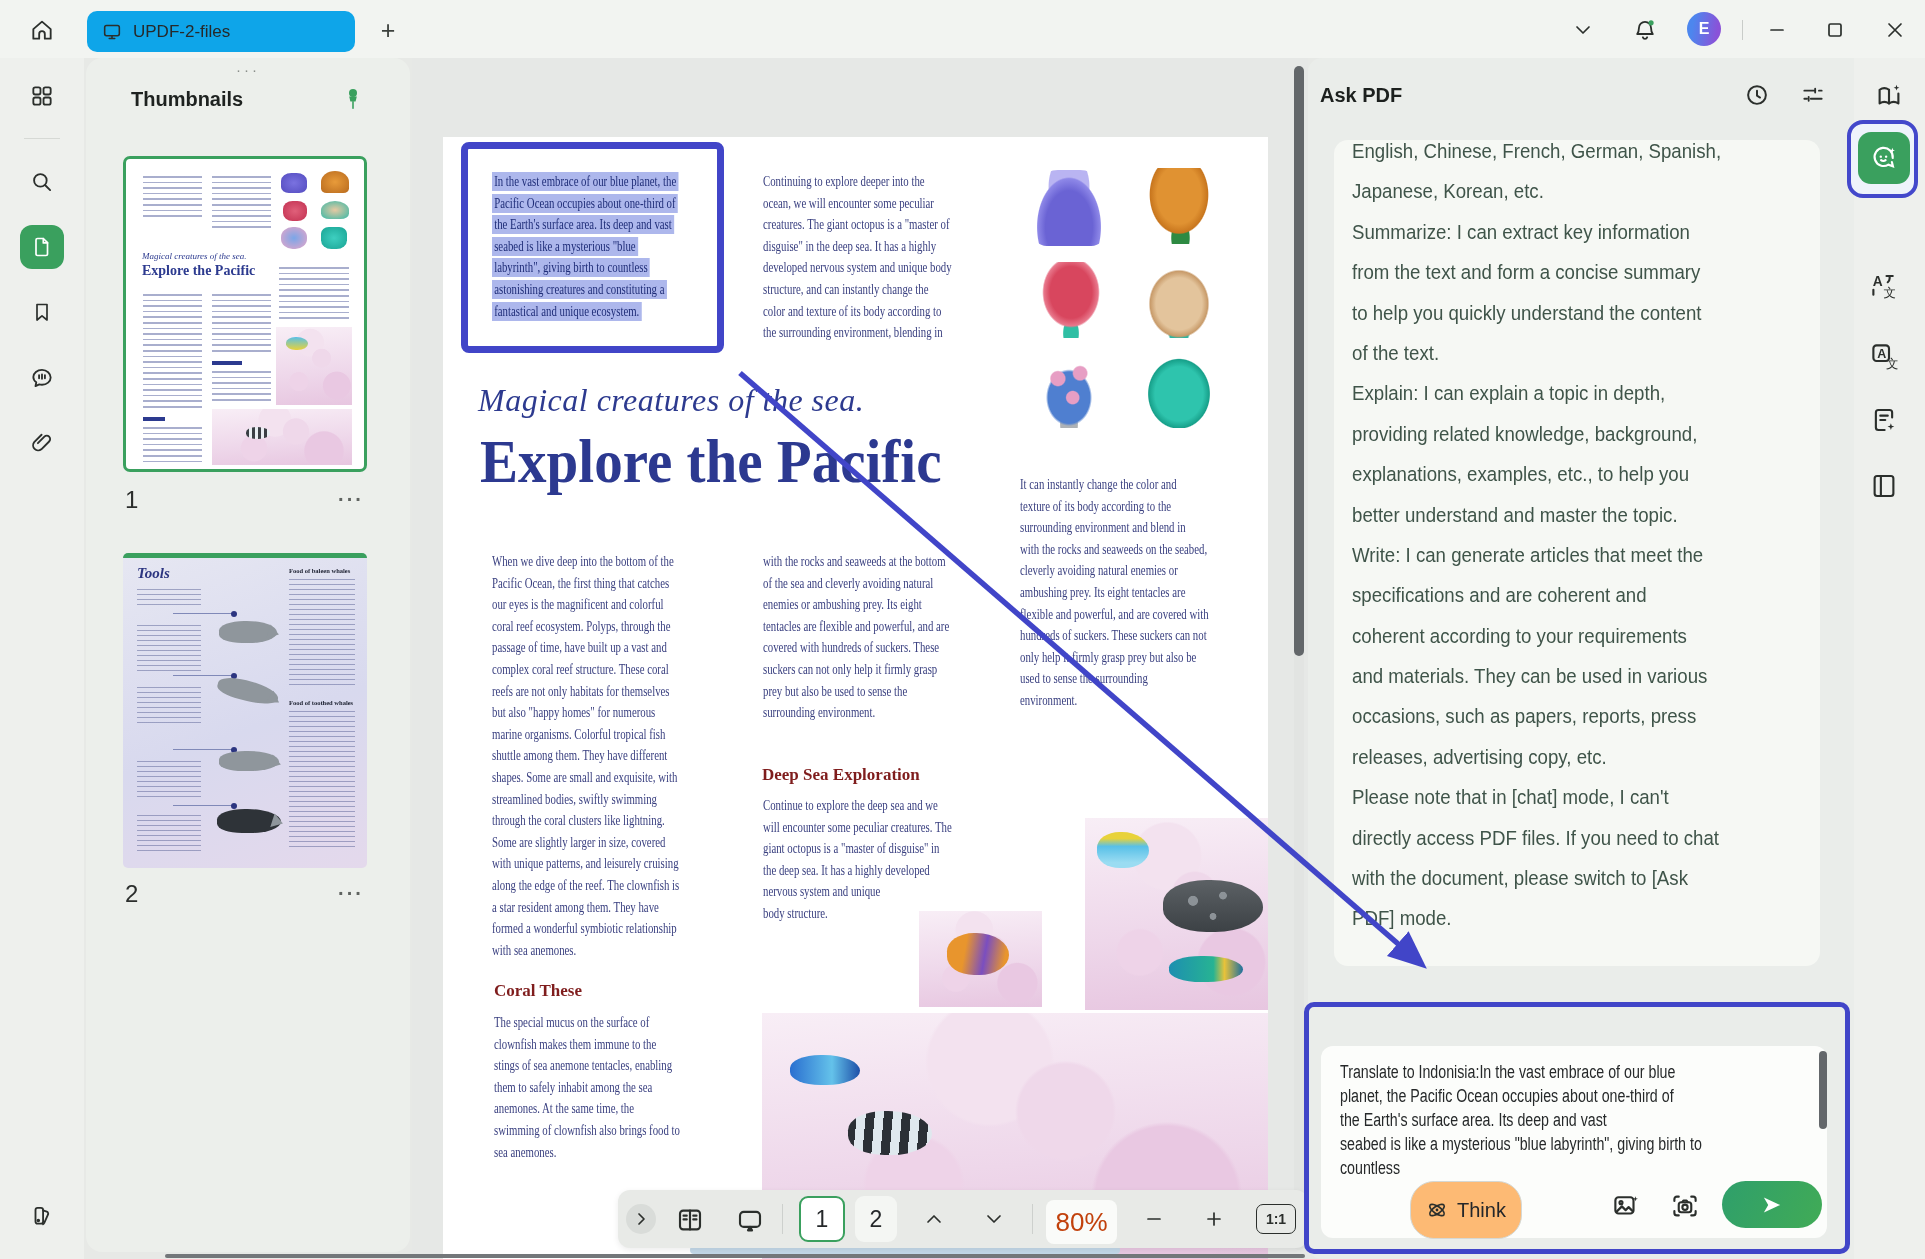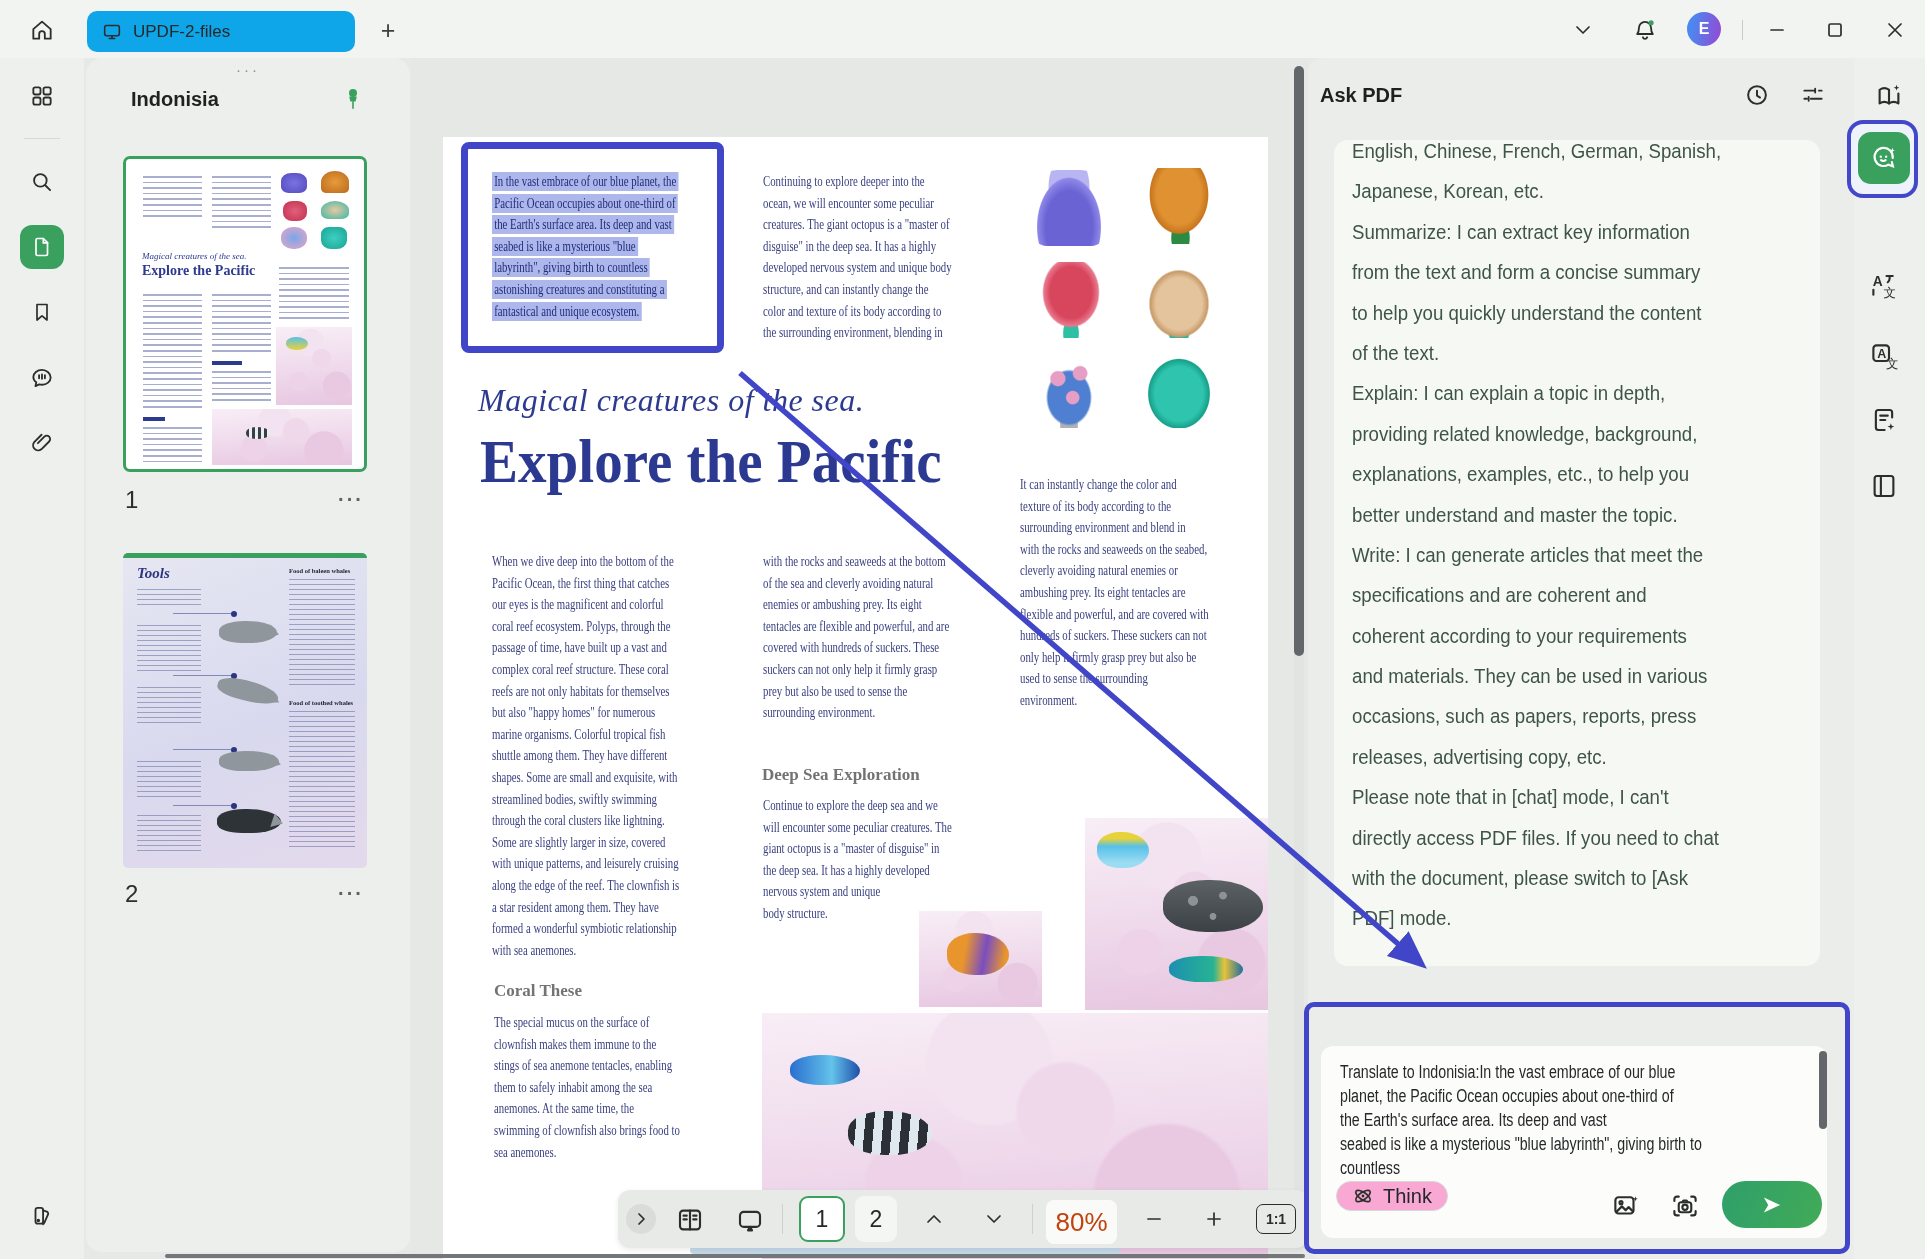--- a/index.html
+++ b/index.html
@@ -45,21 +45,21 @@
   .select-active { background:#3aa05e; border-radius:12px; }
   .glyph-tool { font-family:"Liberation Serif",serif; color:#2b2f2c; }
   .ai-btn { background:linear-gradient(140deg,#a9c6f8 0%,#5572ee 48%,#3fc0ec 100%); border-radius:12px; }
   .ai-glow { background:#ccd9f7; border-radius:14px; }
 
   
   .viewer { left:412px; top:58px; width:896px; height:1201px; background:#e6e8e6; }
   .pdf-page { left:443px; top:137px; width:825px; height:1122px; background:#ffffff; }
   .pl { font:15px/21.6px "Liberation Serif",serif; color:#3a4080; white-space:nowrap; transform:scaleX(.72); transform-origin:0 0; }
   .hl { background:#adb7ec; color:#1f2d78; padding:1px 3px 2px 3px; }
-  .pdf-h { font-family:"Liberation Serif",serif; font-weight:bold; color:#737373; font-size:17px; white-space:nowrap; }
+  .pdf-h { font-family:"Liberation Serif",serif; font-weight:bold; color:#7f1d1d; font-size:17px; white-space:nowrap; }
   .sel-box { left:461px; top:142px; width:263px; height:211px; border:7px solid #4145c8; border-radius:8px; background:#fff; }
   .coral-cell { width:74px; height:76px; position:absolute; }
 
   
   .pinkimg { background:
       radial-gradient(circle at 30% 70%, #eed3e8 0 12%, transparent 13%),
       radial-gradient(circle at 60% 40%, #efd8ea 0 14%, transparent 15%),
       radial-gradient(circle at 80% 75%, #e9c8e2 0 16%, transparent 17%),
       radial-gradient(circle at 45% 20%, #f3e2ef 0 18%, transparent 19%),
       linear-gradient(175deg,#f8eef6 0%,#eed7ea 60%,#e7c6e0 100%); }
@@ -70,21 +70,21 @@
   .bb-sep { position:absolute; top:14px; width:1px; height:30px; background:#cdd0cd; }
 
   
   .ask-panel { left:1308px; top:58px; width:546px; height:1201px; background:#eaedea; border-radius:14px 0 0 14px; }
   .ask-title { font-size:20px; font-weight:bold; color:#1c201e; }
   .msg-card { left:1334px; top:140px; width:486px; height:826px; background:#f6f8f4; border-radius:14px; overflow:hidden; }
   .ml { height:40.4px; line-height:40.4px; font-size:20.5px; color:#3f5449; white-space:nowrap; transform:scaleX(.91); transform-origin:0 0; }
   .input-outline { left:1304px; top:1002px; width:546px; height:252px; border:5px solid #4145c8; border-radius:10px; }
   .input-card { left:1321px; top:1046px; width:506px; height:192px; background:#fcfdfb; border-radius:12px; overflow:hidden; }
   .il { height:24px; line-height:24px; font-size:18px; color:#26292a; white-space:nowrap; transform:scaleX(.79); transform-origin:0 0; }
-  .think-pill { left:1336px; top:1181px; width:112px; height:30px; border:1.5px solid #d5d8d4; border-radius:24px; background:#f9a8d4; display:flex; align-items:center; gap:8px; padding-left:14px; }
+  .think-pill { left:1410px; top:1181px; width:112px; height:58px; border:1.5px solid #d5d8d4; border-radius:24px; background:#fdba74; display:flex; align-items:center; gap:8px; padding-left:14px; }
   .think-label { font-size:20px; color:#24272a; }
   .send-btn { left:1722px; top:1181px; width:100px; height:47px; border-radius:24px; background:linear-gradient(115deg,#2f9f6b 0%,#41ab56 100%); }
 
   
   .right-rail { left:1854px; top:58px; width:71px; height:1201px; background:#eef0ed; }
   .rr-sel { left:1847px; top:120px; width:71px; height:78px; border:4px solid #4348cb; border-radius:16px; background:#eef3fb; }
   .rr-green { left:1858px; top:132px; width:52px; height:52px; border-radius:13px; background:#3aa05e; }
 
   .scroll-thumb { background:#63676a; border-radius:5px; }
   .overlay { position:absolute; left:0; top:0; z-index:60; pointer-events:none; }
@@ -180,21 +180,21 @@
     <svg class="svgi" width="26" height="26" viewBox="0 0 24 24">
         <rect x="6" y="4.5" width="7" height="14.5" rx="2"></rect>
         <path d="M13 6.8l3.4 1.2a2 2 0 0 1 1.2 2.6L14 18.5a2 2 0 0 1-1 1.1"></path>
         <circle cx="8.6" cy="16.2" r=".8"></circle>
       </svg>
   </div>
 </div>
 
 <div class="abs thumbs-panel">
   <div class="abs drag-dots">···</div>
-  <div class="abs thumbs-title">Indonisia</div>
+  <div class="abs thumbs-title">Thumbnails</div>
   <div class="abs icon" style="left:250px;top:24px;width:34px;height:34px">
     <svg width="22" height="24" viewBox="0 0 22 24">
         <circle cx="11" cy="6" r="4" fill="#3aa05e"></circle>
         <path d="M7.2 9.5h7.6l-1.2 5H8.4z" fill="#3aa05e"></path>
         <rect x="10.2" y="14" width="1.6" height="8" rx=".8" fill="#3aa05e"></rect>
       </svg>
   </div>
 
   <div class="abs thumb-card" style="top:98px;height:316px;border:3px solid #3aa05e;border-radius:7px">
     <div class="abs flines" style="left:17px;top:17px;width:59px;height:44px"></div>

